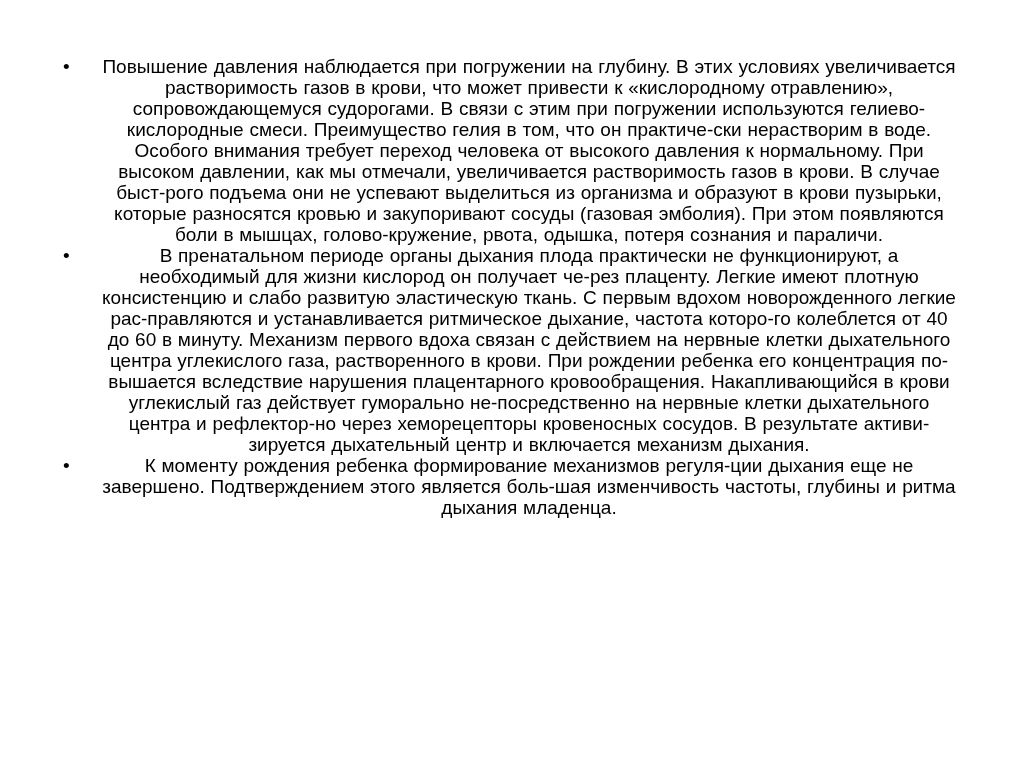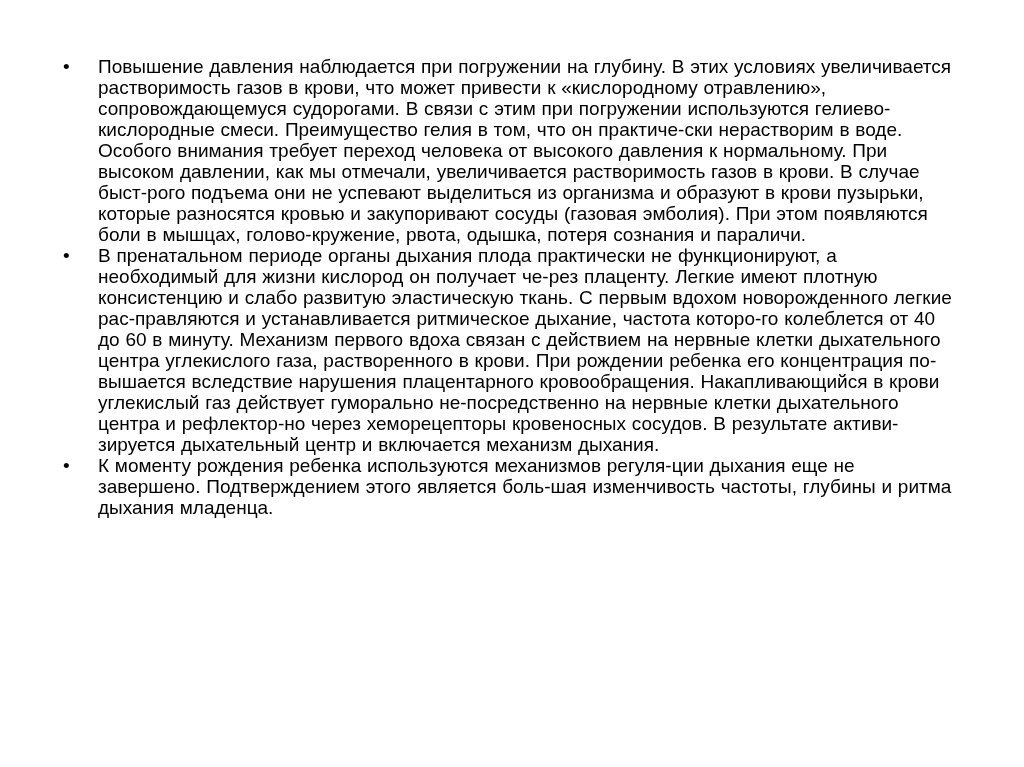--- a/index.html
+++ b/index.html
@@ -36,36 +36,36 @@
     width: 35px;
     font-size: 19px;
     line-height: 21px;
     text-align: left;
     user-select: none;
   }
   .bullet-text {
     flex: 1 1 auto;
     font-size: 19px;
     line-height: 21px;
-    text-align: left;
+    text-align: center;
     letter-spacing: 0;
     word-spacing: 0.5px;
   }
 </style>
 </head>
 <body>
 
 <div class="slide">
   <ul class="bullet-list">
     <li class="bullet-item">
       <span class="bullet-marker">•</span>
       <span class="bullet-text">Повышение давления наблюдается при погружении на глубину. В этих условиях увеличивается растворимость газов в крови, что может привести к «кислородному отравлению», сопровождающемуся судорогами. В связи с этим при погружении используются гелиево-кислородные смеси. Преимущество гелия в том, что он практиче-ски нерастворим в воде. Особого внимания требует переход человека от высокого давления к нормальному. При высоком давлении, как мы отмечали, увеличивается растворимость газов в крови. В случае быст-рого подъема они не успевают выделиться из организма и образуют в крови пузырьки, которые разносятся кровью и закупоривают сосуды (газовая эмболия). При этом появляются боли в мышцах, голово-кружение, рвота, одышка, потеря сознания и параличи.</span>
     </li>
     <li class="bullet-item">
       <span class="bullet-marker">•</span>
       <span class="bullet-text">В пренатальном периоде органы дыхания плода практически не функционируют, а необходимый для жизни кислород он получает че-рез плаценту. Легкие имеют плотную консистенцию и слабо развитую эластическую ткань. С первым вдохом новорожденного легкие рас-правляются и устанавливается ритмическое дыхание, частота которо-го колеблется от 40 до 60 в минуту. Механизм первого вдоха связан с действием на нервные клетки дыхательного центра углекислого газа, растворенного в крови. При рождении ребенка его концентрация по-вышается вследствие нарушения плацентарного кровообращения. Накапливающийся в крови углекислый газ действует гуморально не-посредственно на нервные клетки дыхательного центра и рефлектор-но через хеморецепторы кровеносных сосудов. В результате активи-зируется дыхательный центр и включается механизм дыхания.</span>
     </li>
     <li class="bullet-item">
       <span class="bullet-marker">•</span>
-      <span class="bullet-text">К моменту рождения ребенка используются механизмов регуля-ции дыхания еще не завершено. Подтверждением этого является боль-шая изменчивость частоты, глубины и ритма дыхания младенца.</span>
+      <span class="bullet-text">К моменту рождения ребенка формирование механизмов регуля-ции дыхания еще не завершено. Подтверждением этого является боль-шая изменчивость частоты, глубины и ритма дыхания младенца.</span>
     </li>
   </ul>
 </div>
 
 </body></html>

